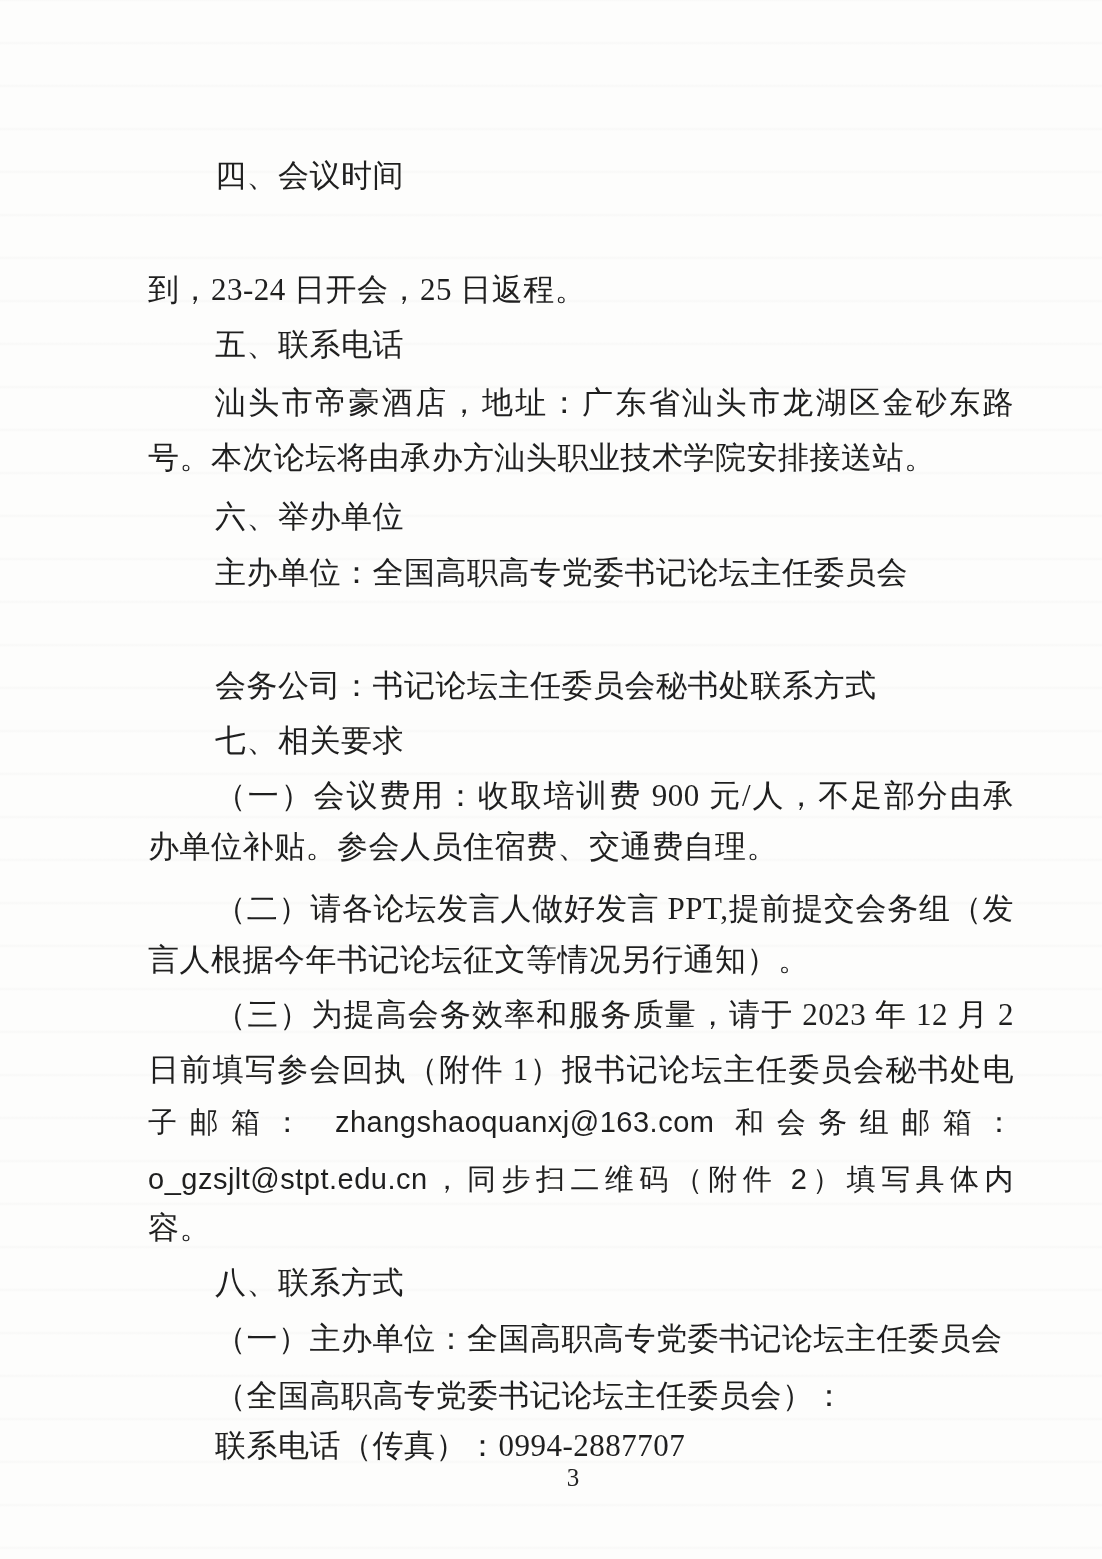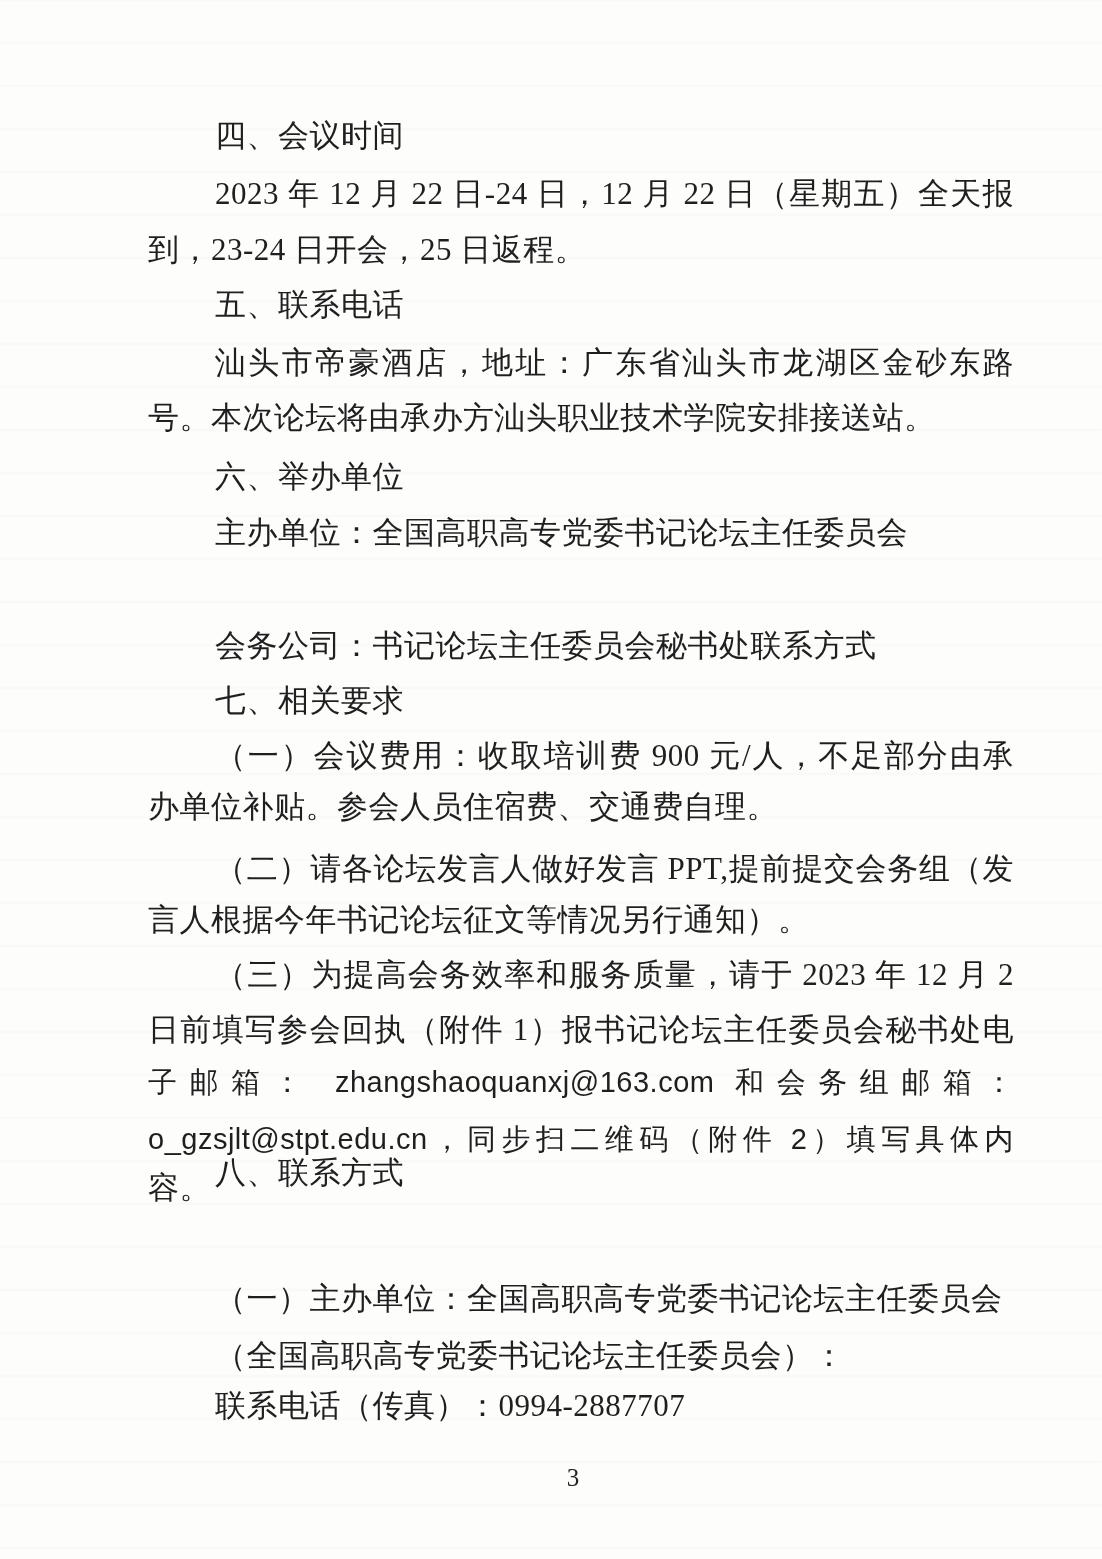--- a/index.html
+++ b/index.html
@@ -27,20 +27,21 @@
   .l {
     position: absolute;
     left: 148px;
     width: 866px;
     height: 38px;
     line-height: 38px;
     font-size: 31px;
     letter-spacing: 0.5px;
     white-space: nowrap;
     overflow: visible;
+    margin-top: 40px;
   }
   
   .ind {
     padding-left: 67px;
     width: 799px;
   }
   
   .just {
     white-space: normal;
     text-align: justify;
@@ -63,21 +64,20 @@
     font-family: "Liberation Serif", "DejaVu Serif", serif;
     color: #242424;
   }
 </style>
 </head>
 <body>
 
 <div class="page">
 
   <div class="l ind" style="top:117px">四、会议时间</div>
-  <div class="l ind just" style="top:175px">2023 年 12 月 22 日-24 日，12 月 22 日（星期五）全天报</div>
   <div class="l" style="top:231px">到，23-24 日开会，25 日返程。</div>
 
   <div class="l ind" style="top:286px">五、联系电话</div>
   <div class="l ind just" style="top:344px">汕头市帝豪酒店，地址：广东省汕头市龙湖区金砂东路 188</div>
   <div class="l" style="top:399px">号。本次论坛将由承办方汕头职业技术学院安排接送站。</div>
 
   <div class="l ind" style="top:458px">六、举办单位</div>
   <div class="l ind" style="top:514px">主办单位：全国高职高专党委书记论坛主任委员会</div>
   <div class="l ind" style="top:627px">会务公司：书记论坛主任委员会秘书处联系方式</div>
 
@@ -85,20 +85,20 @@
   <div class="l ind just" style="top:737px">（一）会议费用：收取培训费 900 元/人，不足部分由承</div>
   <div class="l" style="top:788px">办单位补贴。参会人员住宿费、交通费自理。</div>
   <div class="l ind just" style="top:850px">（二）请各论坛发言人做好发言 PPT,提前提交会务组（发</div>
   <div class="l" style="top:901px">言人根据今年书记论坛征文等情况另行通知）。</div>
   <div class="l ind just" style="top:956px">（三）为提高会务效率和服务质量，请于 2023 年 12 月 2</div>
   <div class="l just" style="top:1011px">日前填写参会回执（附件 1）报书记论坛主任委员会秘书处电</div>
   <div class="l just mono-latin" style="top:1063px">子邮箱： zhangshaoquanxj@163.com 和会务组邮箱：</div>
   <div class="l just mono-latin" style="top:1120px">o_gzsjlt@stpt.edu.cn，同步扫二维码（附件 2）填写具体内</div>
   <div class="l" style="top:1169px">容。</div>
 
-  <div class="l ind" style="top:1154px">八、联系方式</div>
+  <div class="l ind" style="top:1224px">八、联系方式</div>
   <div class="l ind" style="top:1280px">（一）主办单位：全国高职高专党委书记论坛主任委员会</div>
   <div class="l ind" style="top:1337px">（全国高职高专党委书记论坛主任委员会）：</div>
   <div class="l ind" style="top:1387px">联系电话（传真）：0994-2887707</div>
 
   <div class="page-number">3</div>
 
 </div>
 
 </body></html>

